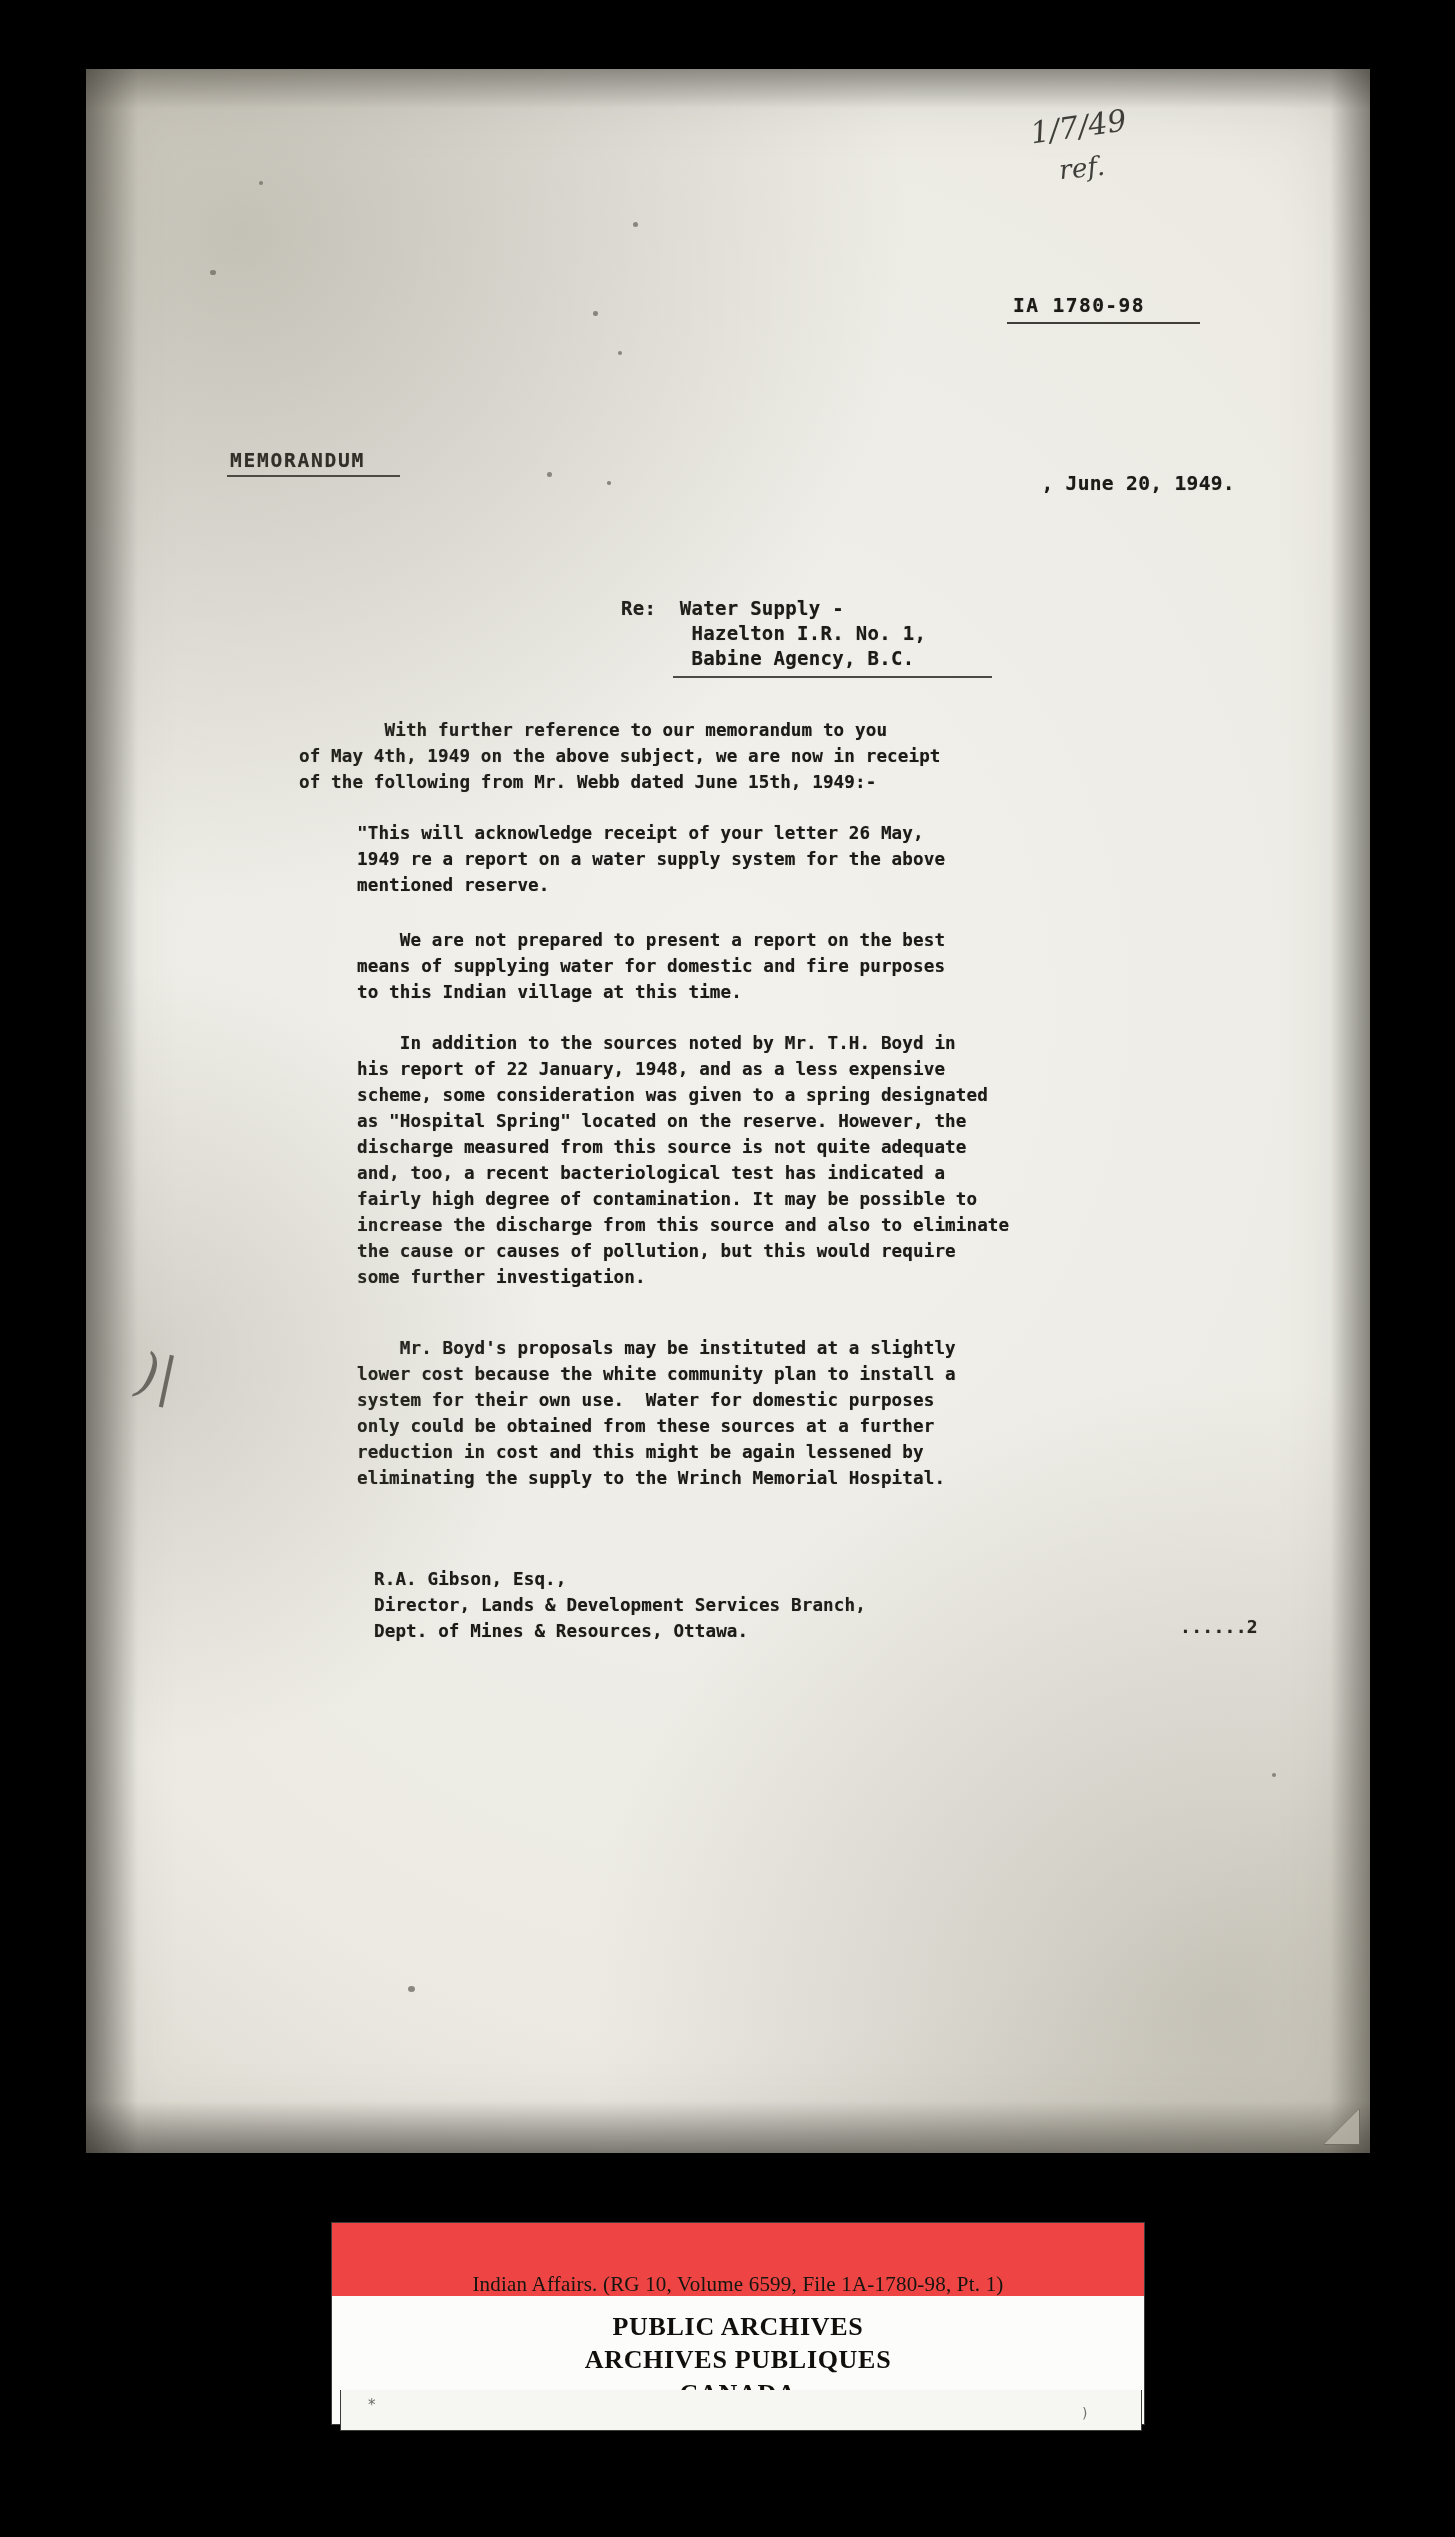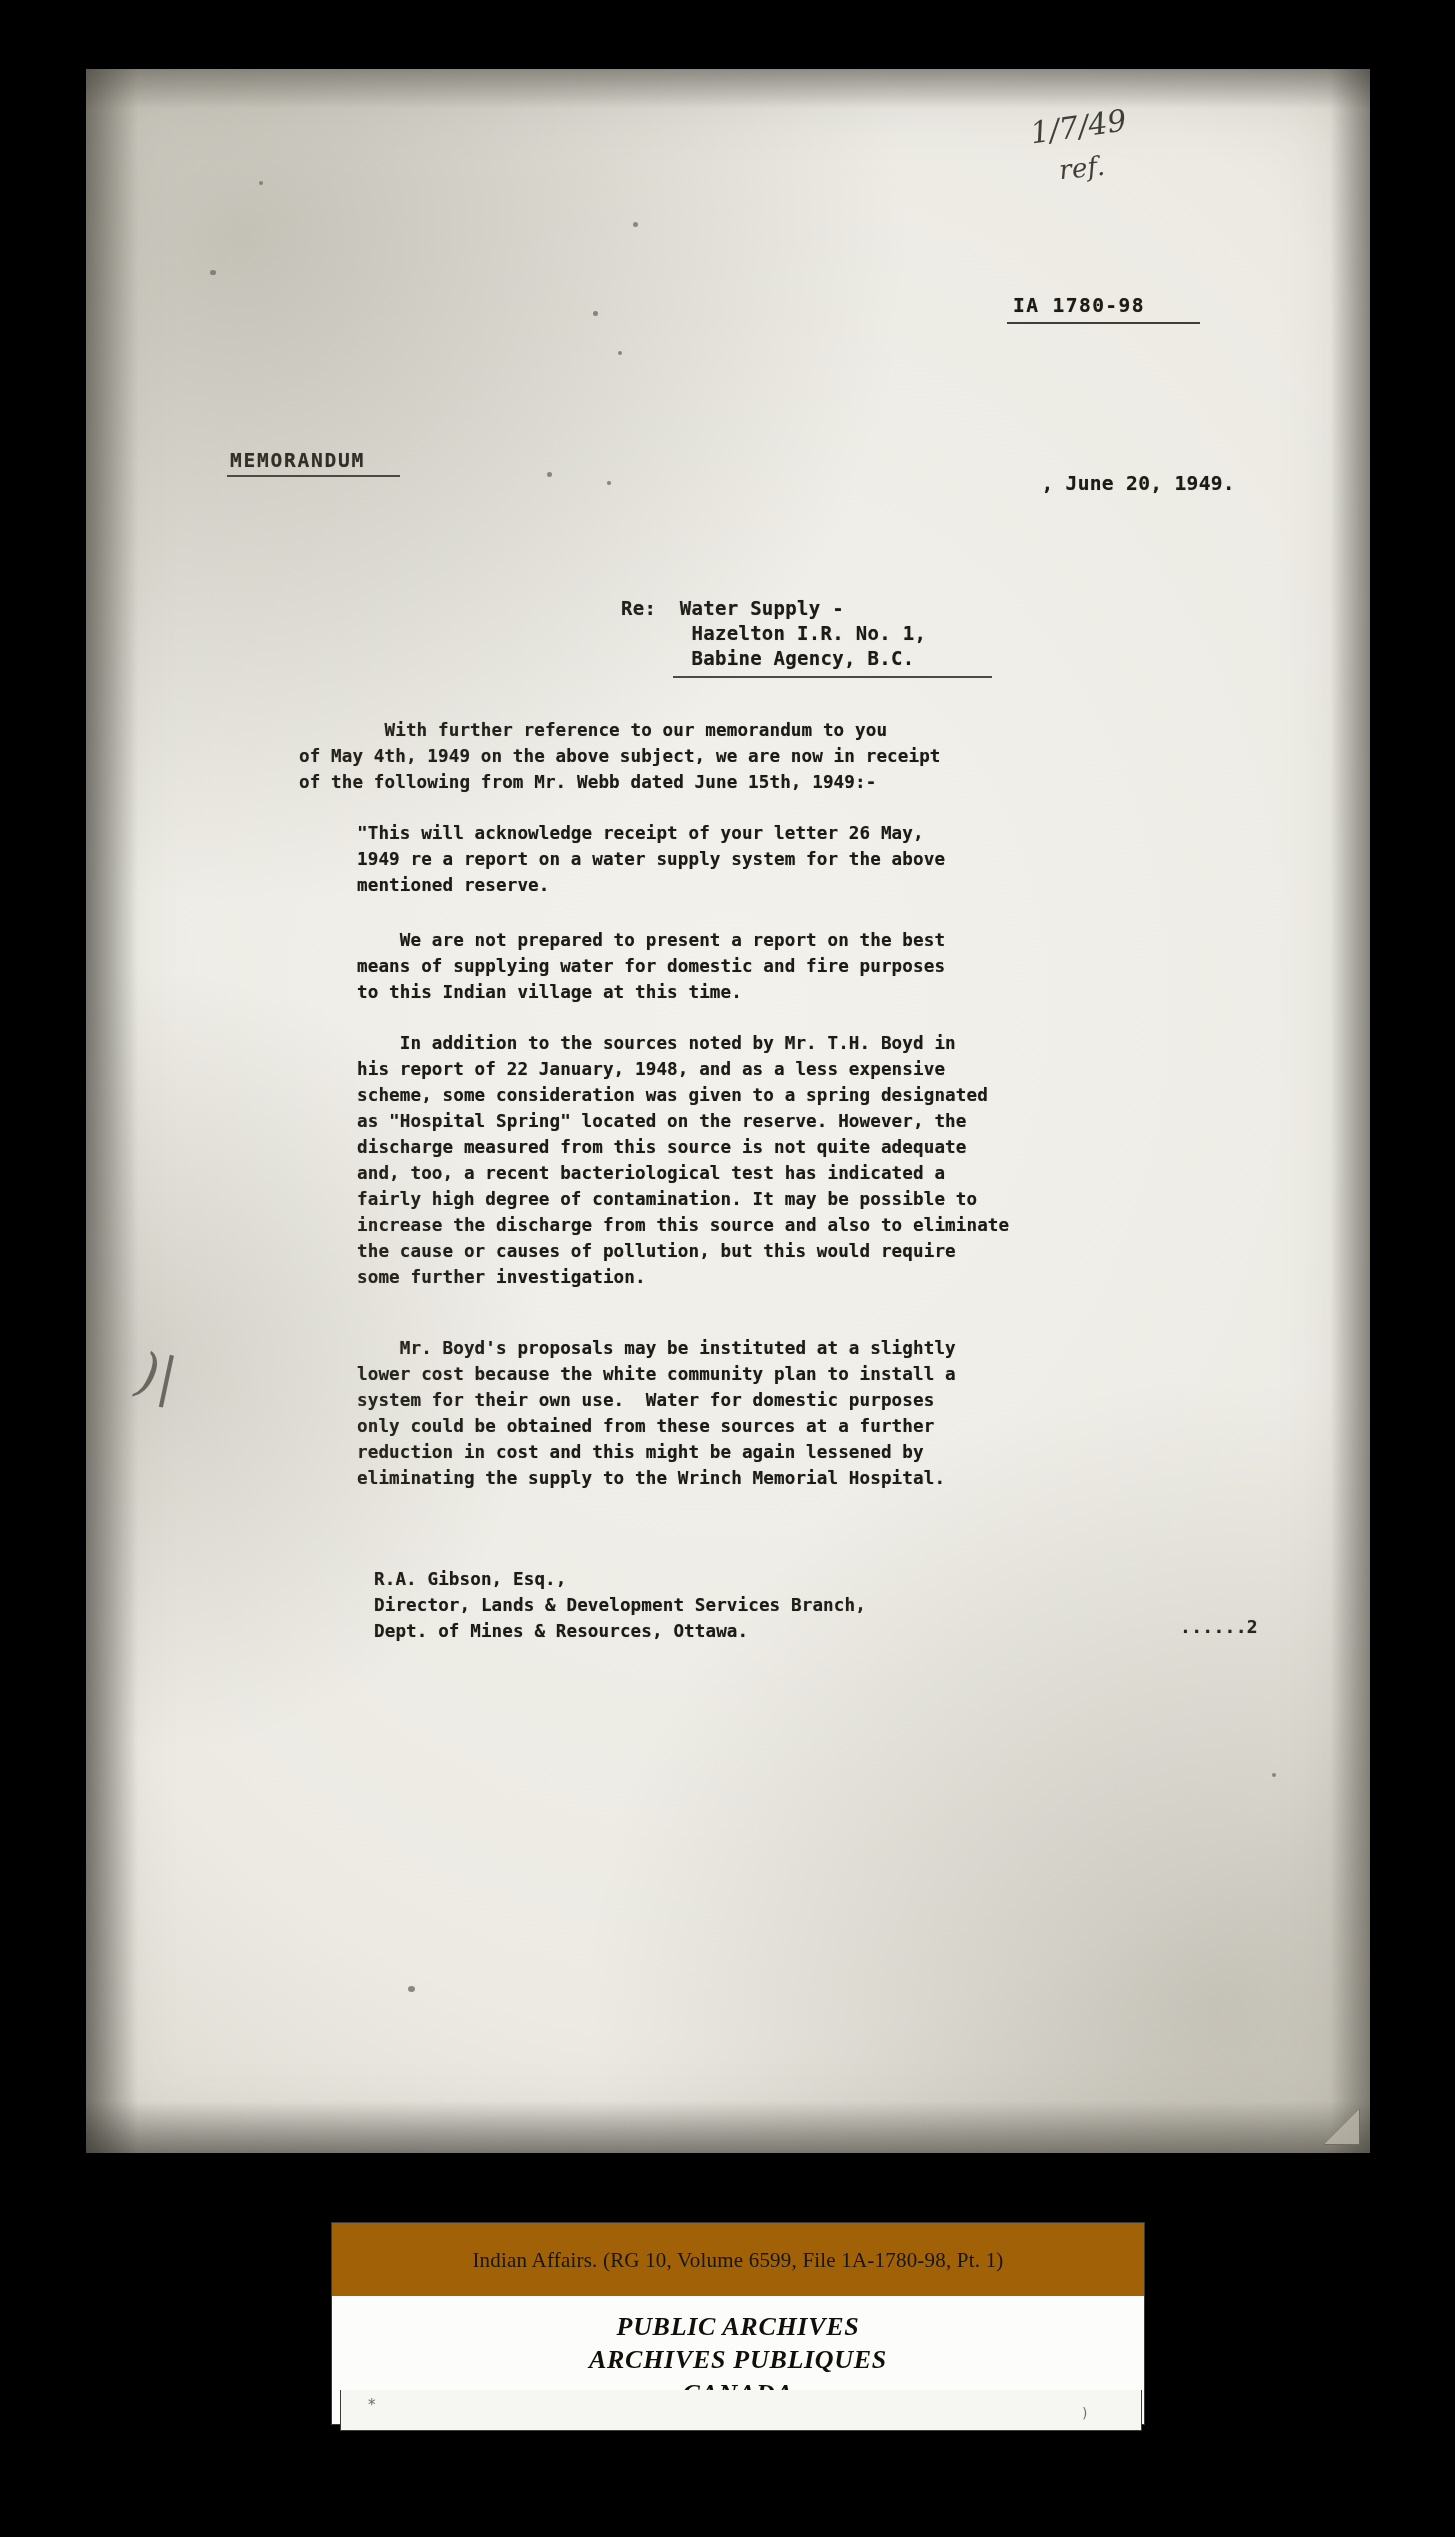--- a/index.html
+++ b/index.html
@@ -150,24 +150,24 @@
     opacity: 0.55;
   }
 
   
   #label-top {
     position: absolute;
     left: 331px;
     top: 2222px;
     width: 812px;
     height: 74px;
-    background: #a16207;
+    background: #ef4444;
     border: 1.2px solid #3a3a36;
     display: flex;
-    align-items: center;
+    align-items: flex-end;
     justify-content: center;
   }
   #label-top-text {
     font-family: "Liberation Serif", serif;
     font-size: 21px;
     color: #16150f;
     letter-spacing: 0.2px;
   }
   #label-bottom {
     position: absolute;
@@ -183,21 +183,20 @@
     align-items: center;
     justify-content: center;
     gap: 3.5px;
   }
   #label-bottom .ln {
     font-family: "Liberation Serif", serif;
     font-weight: 700;
     font-size: 26px;
     color: #100f0b;
     letter-spacing: 0.7px;
-    font-style: italic;
   }
   
   #label-strip {
     position: absolute;
     left: 340px;
     top: 2390px;
     width: 800px;
     height: 40px;
     background: #f6f6f2;
     border: 1.2px solid #3b3b37;

